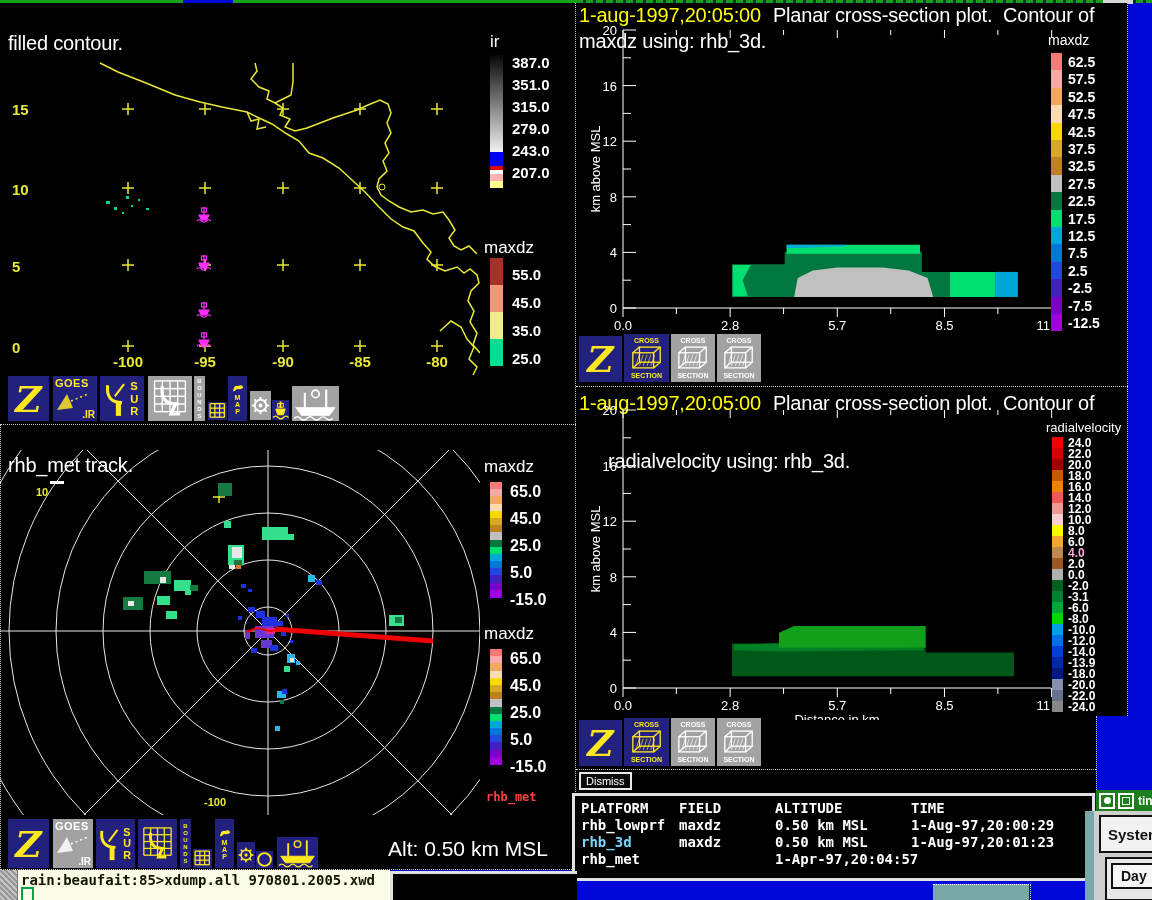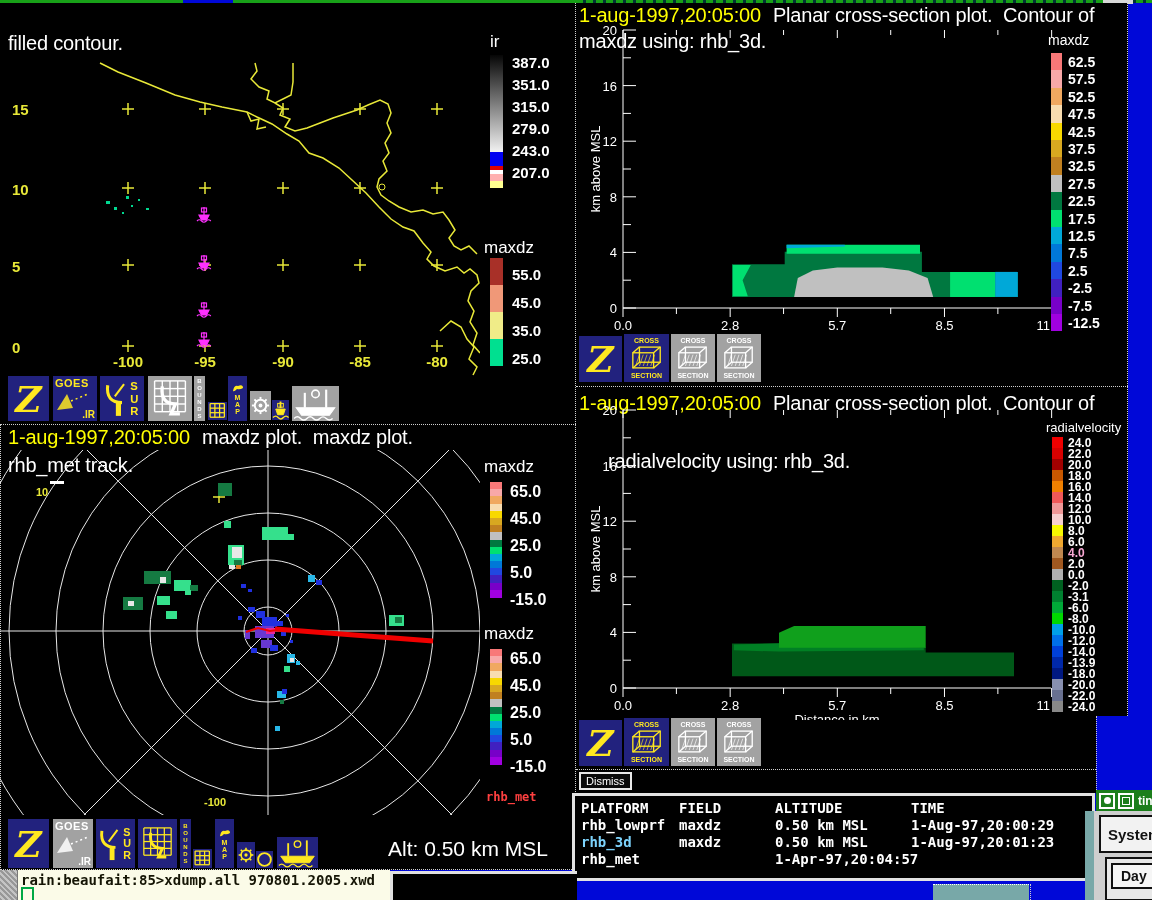--- a/index.html
+++ b/index.html
@@ -226,21 +226,20 @@
         <rect x="277" y="241" width="9" height="7" fill="#28b8e8"></rect>
         <rect x="282" y="239" width="5" height="5" fill="#2030e0"></rect>
         <rect x="280" y="250" width="4" height="4" fill="#157a42"></rect>
         <rect x="275" y="276" width="5" height="5" fill="#28b8e8"></rect>
         <rect x="389" y="165" width="15" height="11" fill="#35e08c"></rect>
         <rect x="395" y="167" width="7" height="6" fill="#157a42"></rect>
         <polyline points="246,182 258,178 270,181 277,180" fill="none" stroke="#f00000" stroke-width="2"></polyline>
         <line x1="275" y1="179" x2="433" y2="191" stroke="#f00000" stroke-width="5"></line>
       </svg>
     </div>
-  <div class="t" style="left:8px;top:426px;"><span class="ty">1-aug-1997,20:05:00</span><span class="tw">maxdz plot.  maxdz plot.</span></div>
   <div class="t" style="left:8px;top:454px;">rhb_met track.</div>
   <div class="barwrap" id="barB" style="left:482px;top:455px;width:94px;height:360px;">
       <div style="position:absolute;left:2px;top:2px;color:#fff;font-size:17px;">maxdz</div>
       <div style="position:absolute;left:8px;top:27px;width:12px;height:7.6875px;background:#f87878;"></div>
       <div style="position:absolute;left:8px;top:34.1875px;width:12px;height:7.6875px;background:#f8a8a8;"></div>
       <div style="position:absolute;left:8px;top:41.375px;width:12px;height:7.6875px;background:#f0a860;"></div>
       <div style="position:absolute;left:8px;top:48.5625px;width:12px;height:7.6875px;background:#f8dcb0;"></div>
       <div style="position:absolute;left:8px;top:55.75px;width:12px;height:7.6875px;background:#f8d800;"></div>
       <div style="position:absolute;left:8px;top:62.9375px;width:12px;height:7.6875px;background:#d8a820;"></div>
       <div style="position:absolute;left:8px;top:70.125px;width:12px;height:7.6875px;background:#c08020;"></div>

